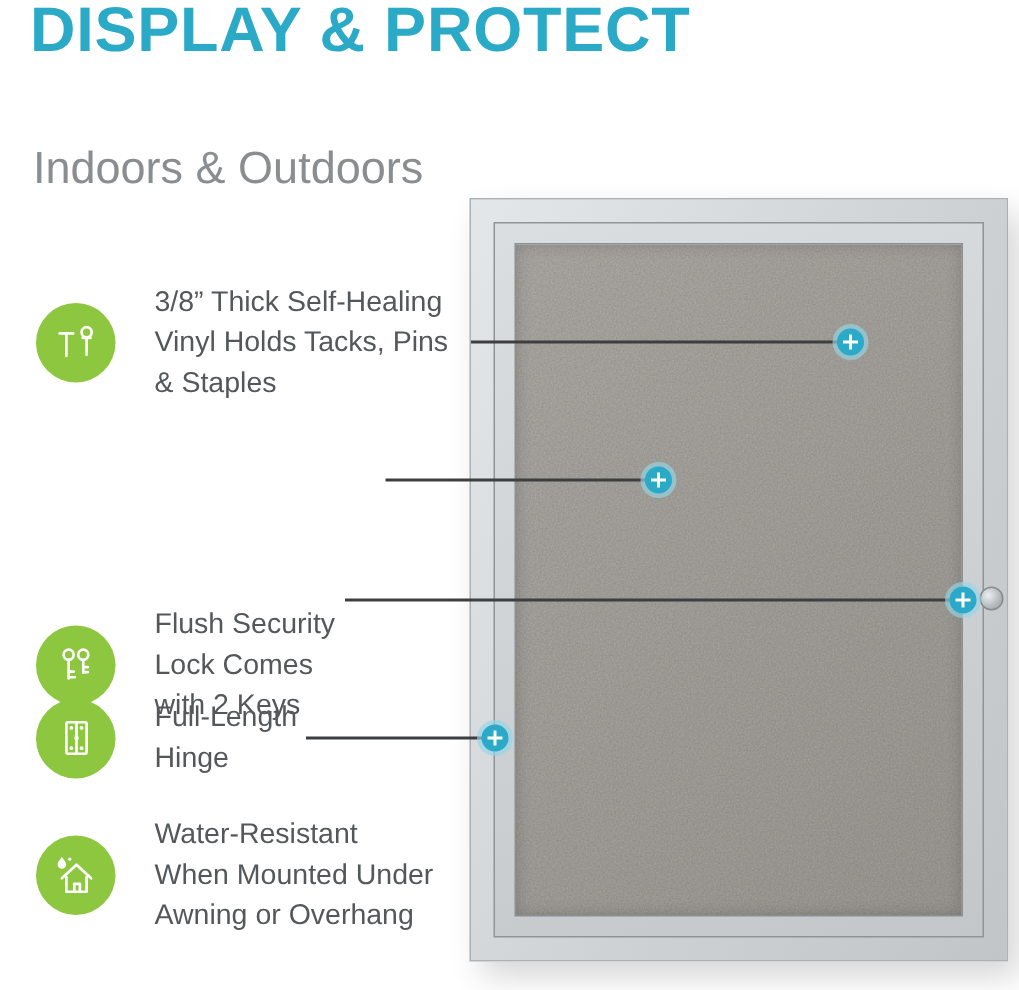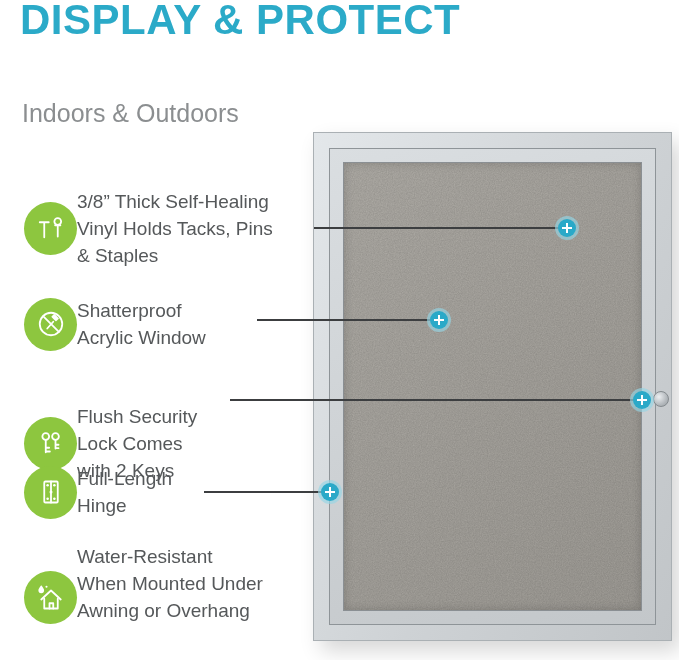--- a/index.html
+++ b/index.html
@@ -3,32 +3,32 @@
 <meta charset="utf-8">
 <style>
   * { margin:0; padding:0; box-sizing:border-box; }
   html,body { width:679px; height:660px; }
   body { font-family:"Liberation Sans", sans-serif; background:#ffffff; }
   .stage { position:absolute; left:12px; top:0; width:679px; height:660px; background:#fff; overflow:hidden; }
 
   
   .headline { position:absolute; left:8px; top:-10px; color:#2baac8; font-weight:700;
               font-size:42px; line-height:59px; letter-spacing:0.5px; white-space:nowrap; }
-  .subtitle { position:absolute; left:10px; top:100px; color:#8b8e90; font-size:25px; line-height:26px; }
+  .subtitle { position:absolute; left:10px; top:100px; color:#8b8e90; font-size:30px; line-height:26px; }
 
   
-  .feature { position:absolute; left:12px; display:flex; align-items:center; }
+  .feature { position:absolute; left:12px; display:flex; align-items:center; gap:26px; }
   .ficon { width:53px; height:53px; border-radius:50%; background:#8dc63f; flex:0 0 53px;
            display:flex; align-items:center; justify-content:center; }
   .ficon svg { width:36px; height:36px; }
   .ficon svg * { stroke:#fff; stroke-width:2.4; fill:none; stroke-linecap:round; stroke-linejoin:round; }
   .ficon svg .solid { fill:#fff; stroke:none; }
   .ftext { font-size:19px; line-height:27px; color:#55585a; white-space:pre-line; }
 
-  .f1 { top:188px; } .f2 { top:297px; } .f3 { top:372px;margin-top:31px; } .f4 { top:465px; } .f5 { top:543px;align-items:flex-end; }
+  .f1 { top:188px; } .f2 { top:297px; } .f3 { top:372px;margin-top:31px; } .f4 { top:465px; } .f5 { top:543px; }
 
   
   .callout { position:absolute; height:2px; background:#3c3e40; }
   .c1 { left:302px; top:227px; width:253px; }
   .c2 { left:245px; top:319px; width:182px; }
   .c3 { left:218px; top:399px; width:412px; }
   .c4 { left:192px; top:491px; width:126px; }
 
   .marker { position:absolute; width:18px; height:18px; border-radius:50%; background:#2aa9c8;
             box-shadow:0 0 0 3px rgba(149,213,229,0.65); }
@@ -92,32 +92,20 @@
         <path d="M9 15 H21 M15 15 V35"></path>
         <circle cx="33" cy="14" r="4.5"></circle>
         <path d="M29.5 19 h7 M33 19 V34"></path>
       </svg>
     </div>
     <div class="ftext">3/8” Thick Self-Healing
 Vinyl Holds Tacks, Pins
 &amp; Staples</div>
   </div>
 
-  <div class="feature f2">
-    <div class="ficon">
-      <svg viewBox="0 0 48 48">
-        <circle cx="24" cy="24" r="15"></circle>
-        <rect class="solid" x="25" y="12.5" width="9" height="6" rx="1" transform="rotate(45 29.5 15.5)"></rect>
-        <path d="M19 30 L27 21"></path>
-        <path d="M13.5 13.5 L34.5 34.5"></path>
-      </svg>
-    </div>
-    <div class="ftext">Shatterproof
-Acrylic Window</div>
-  </div>
 
   <div class="feature f3">
     <div class="ficon">
       <svg viewBox="0 0 48 48">
         <circle cx="17" cy="14" r="4.5"></circle>
         <path d="M17 18.5 V35 M17 29 h4.5 M17 34 h5.5"></path>
         <circle cx="30" cy="14" r="4.5"></circle>
         <path d="M30 18.5 V30 M30 25 h4 M30 29.5 h4"></path>
       </svg>
     </div>

